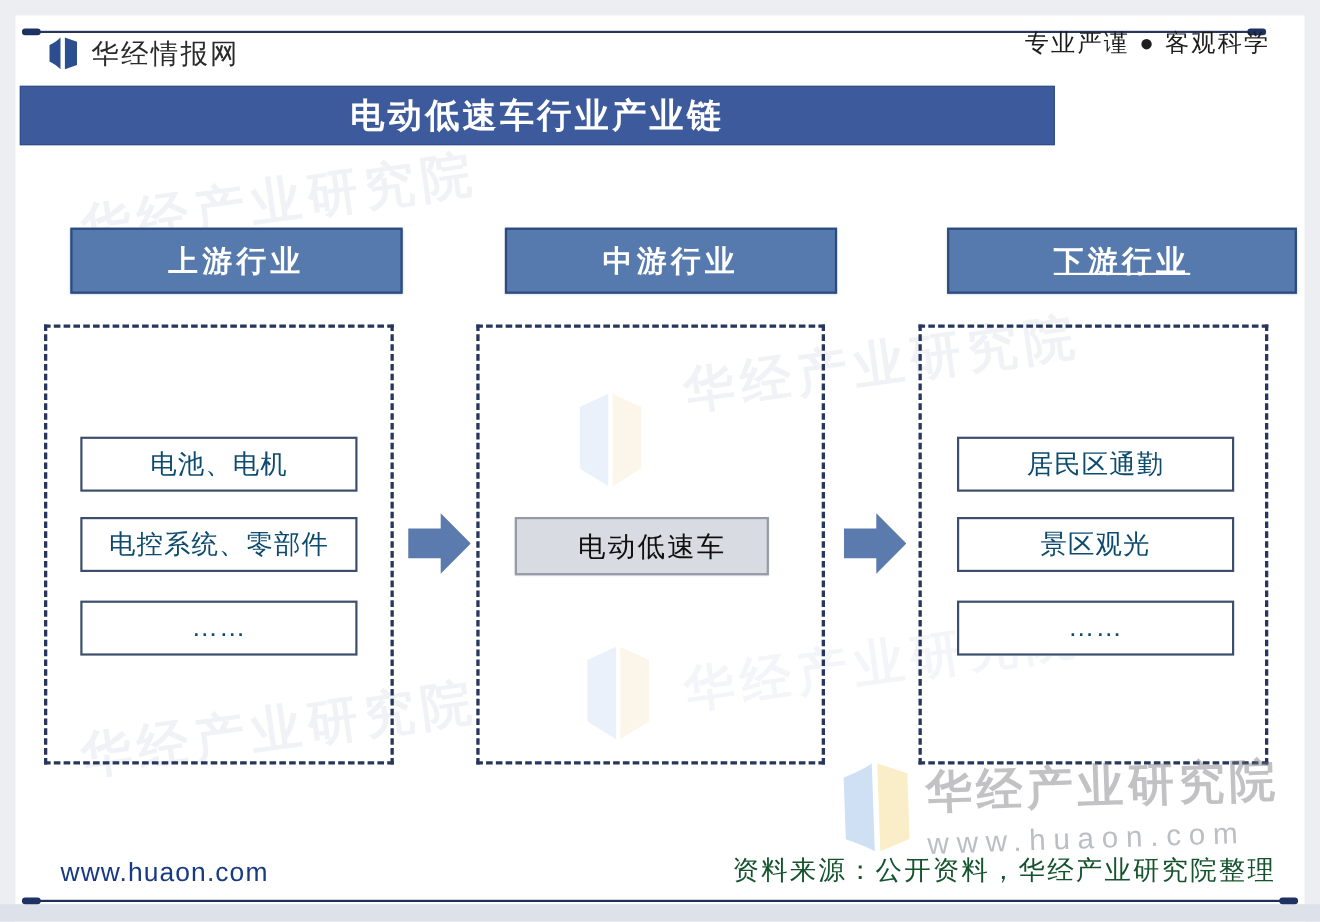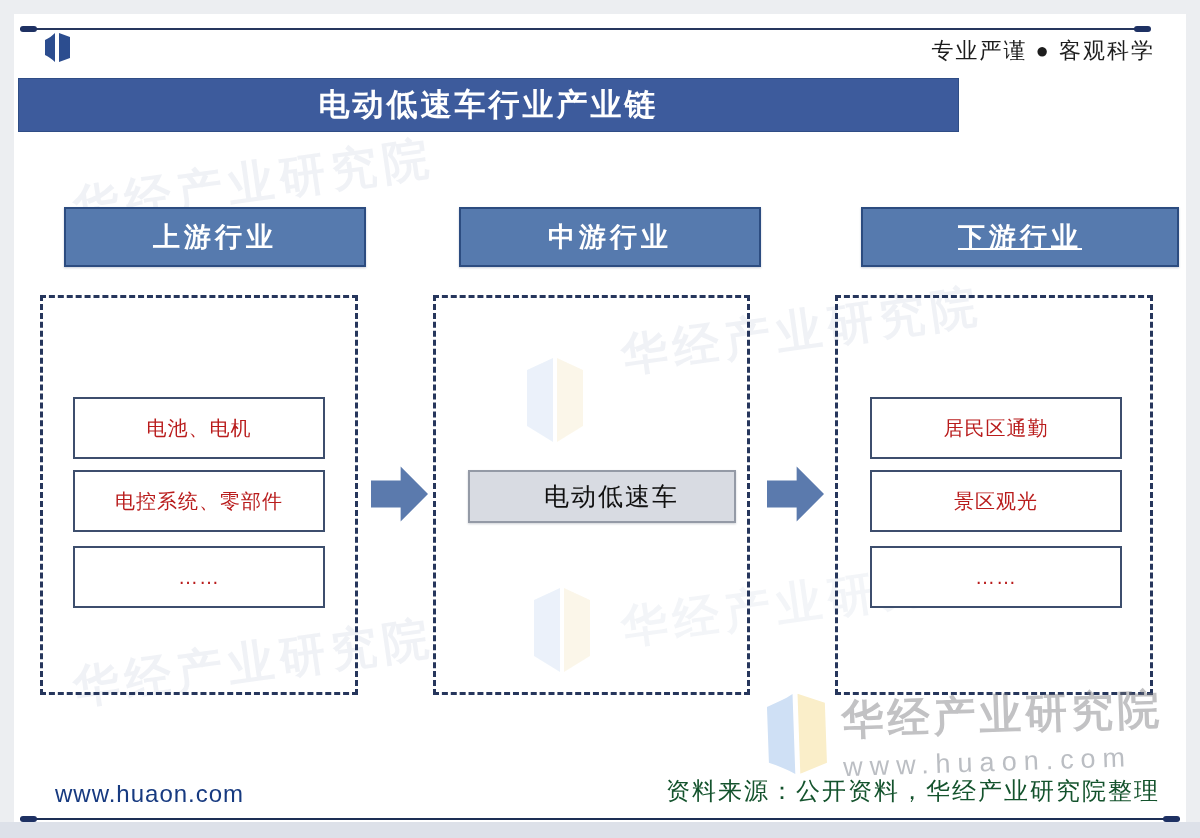--- a/index.html
+++ b/index.html
@@ -17,21 +17,21 @@
   .edge-right{left:1186px;top:0;width:14px;height:838px;}
   .edge-bottom{left:0;top:822px;width:1200px;height:16px;background:#dde1e9;}
 
   
   .top-rule{left:20px;top:28px;width:1130px;height:2px;background:#26365e;}
   .rule-cap{height:6px;width:17px;background:#1e3163;border-radius:3px;}
   .cap-tl{left:20px;top:26px;}
   .cap-tr{left:1134px;top:26px;}
   .brand-row{left:44px;top:32px;display:flex;align-items:center;gap:12px;}
   .brand-text{font-size:25px;color:#2a2a2a;letter-spacing:2px;}
-  .tagline{right:45px;top:36px;font-size:22px;color:#1d1d1d;letter-spacing:2px;}
+  .tagline{right:45px;top:24px;font-size:22px;color:#1d1d1d;letter-spacing:2px;}
 
   
   .title-bar{
     left:18px;top:78px;width:941px;height:54px;background:#3d5b9c;
     border:1px solid #2f4d85;box-sizing:border-box;
     display:flex;align-items:center;justify-content:center;
   }
   .title-text{color:#ffffff;font-size:31px;font-weight:bold;letter-spacing:3px;}
 
   
@@ -47,29 +47,29 @@
   .hdr-down{left:845px;top:207px;width:318px;text-decoration:underline;}
 
   
   .dash-box{border:3px dashed #26365c;box-sizing:border-box;height:400px;top:295px;background:transparent;}
   .dash-up{left:40px;width:318px;}
   .dash-mid{left:433px;width:317px;}
   .dash-down{left:835px;width:318px;}
 
   
   .item-box{
-    width:252px;height:62px;background:#ffffff;border:2px solid #3d4e6d;box-sizing:border-box;
+    width:252px;height:50px;background:#ffffff;border:2px solid #3d4e6d;box-sizing:border-box;
     display:flex;align-items:center;justify-content:center;
-    font-size:20px;color:#b91c1c;letter-spacing:1px;
+    font-size:24px;color:#0c4a6e;letter-spacing:1px;
   }
   .ix-left{left:73px;}
   .ix-right{left:870px;}
   .row1{top:397px;} .row2{top:470px;} .row3{top:546px;}
   .core-box{
-    left:468px;top:470px;width:268px;height:53px;
+    left:468px;top:470px;width:231px;height:53px;
     background:#d8dbe2;border:2px solid #949aa6;box-sizing:border-box;
     display:flex;align-items:center;justify-content:center;
     font-size:25px;color:#101010;letter-spacing:2px;
     box-shadow:0 1px 2px rgba(60,70,90,.25);
     padding-left:19px;
   }
 
   
   .flow-arrow{
     width:57px;height:64px;background:#5b7aad;
@@ -125,20 +125,21 @@
 
 <div class="abs top-rule"></div>
 <div class="abs rule-cap cap-tl"></div>
 <div class="abs rule-cap cap-tr"></div>
 
 <div class="abs brand-row">
   <svg width="27" height="31" viewBox="0 0 27 31">
     <path d="M1,8 C5,6 8,4 11,1 L11,30 C8,27 5,25 1,23 Z" fill="#2c4d8f"></path>
     <polygon points="15,1 26,5 26,26 15,30" fill="#2c4d8f"></polygon>
   </svg>
+  <span class="brand-text">华经情报网</span>
 </div>
 <div class="abs tagline">专业严谨 ● 客观科学</div>
 
 <div class="abs title-bar">
   <span class="title-text">电动低速车行业产业链</span>
 </div>
 
 <div class="abs col-header hdr-up">上游行业</div>
 <div class="abs col-header hdr-mid">中游行业</div>
 <div class="abs col-header hdr-down">下游行业</div>

